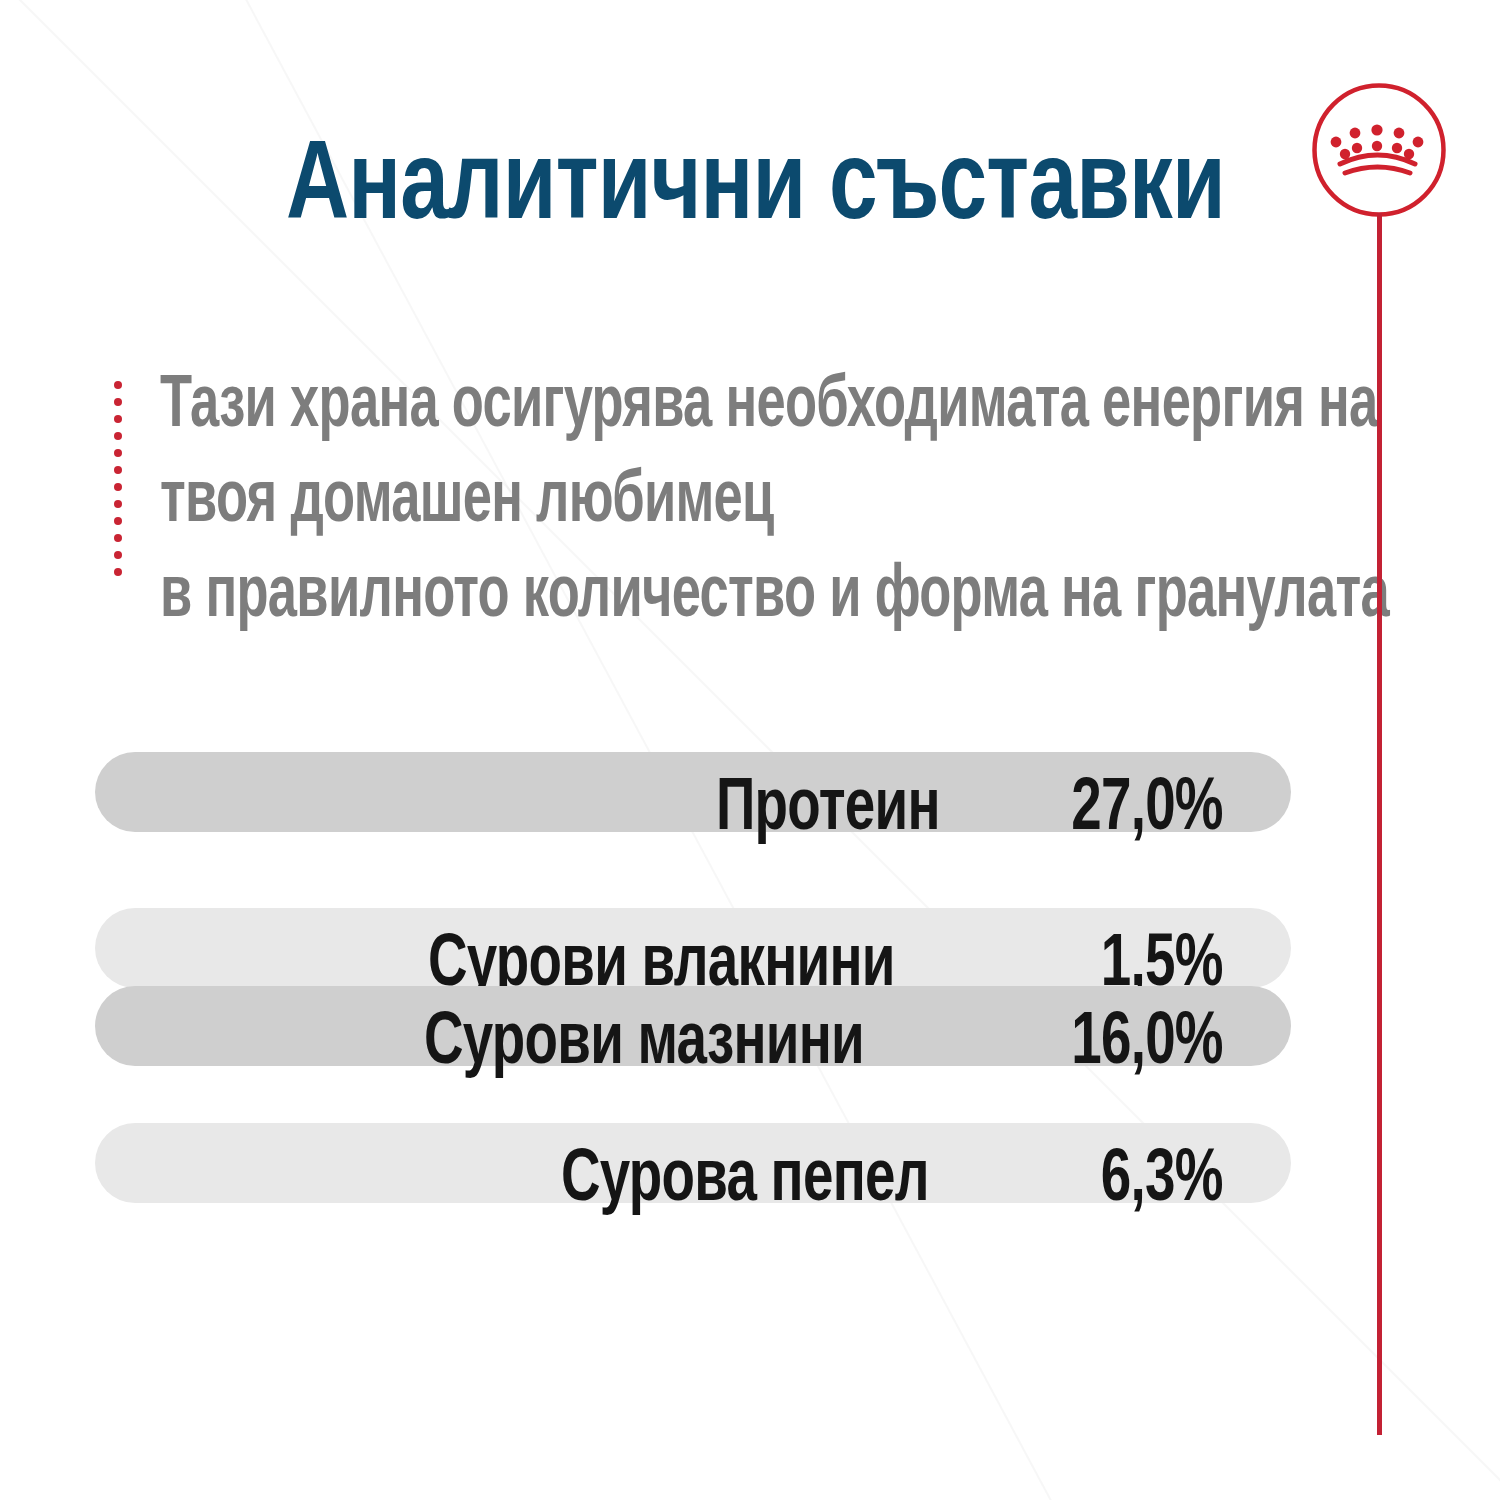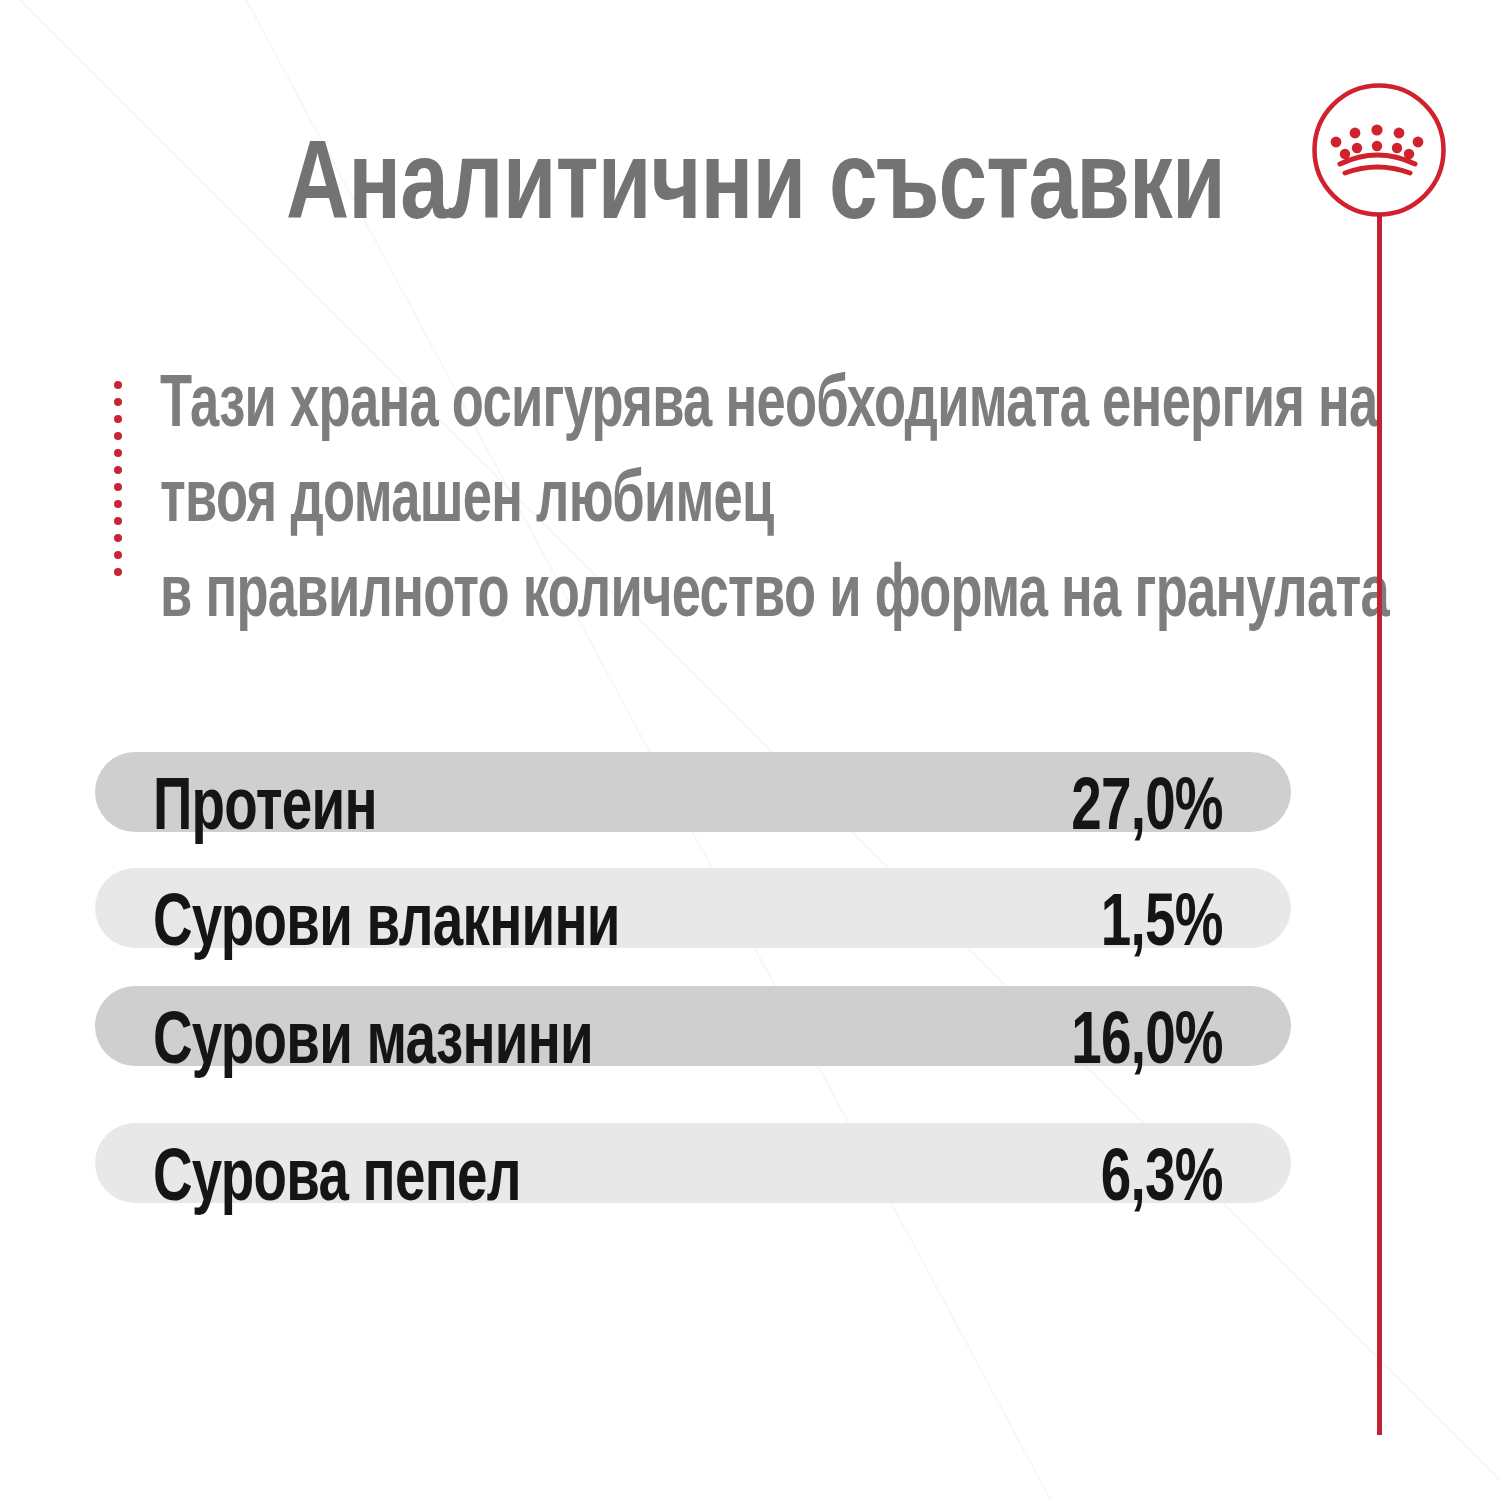--- a/index.html
+++ b/index.html
@@ -16,21 +16,21 @@
   .diag-b{width:1705px;left:-204px;top:749px;transform:rotate(61.8deg);}
 
   
   .cx{display:inline-block;white-space:nowrap;transform:scaleX(0.76);transform-origin:left center;}
   .cx-r{display:inline-block;white-space:nowrap;transform:scaleX(0.76);transform-origin:right center;}
 
   .title{
     position:absolute;left:286px;top:124px;
     margin:0;
     font-size:112px;line-height:112px;font-weight:bold;
-    color:#737373;letter-spacing:-1px;
+    color:#0c4a6e;letter-spacing:-1px;
   }
   .title .cx{transform:scaleX(0.78);}
 
   .dotline{
     position:absolute;left:114px;top:381px;
     display:flex;flex-direction:column;gap:9px;
   }
   .dotline i{width:8px;height:8px;border-radius:50%;background:#c92433;}
 
   .desc{
@@ -47,29 +47,29 @@
     font-size:33px;line-height:40px;
     letter-spacing:20px;
     color:rgba(135,135,135,0.55);
     z-index:5;white-space:nowrap;
   }
 
   .rows{position:absolute;left:95px;top:0;width:1196px;}
   .row{
     position:absolute;left:0;width:1196px;height:80px;
     border-radius:40px;
-    display:flex;justify-content:space-between;
+    display:flex;justify-content:flex-end;
     padding:0 68px 0 58px;box-sizing:border-box;
     font-size:74px;line-height:104px;font-weight:bold;
     color:#151515;letter-spacing:-1px;
   }
   .row-dark{background:#cfcfcf;}
   .row-light{background:#e8e8e8;}
   .row-0{top:752px;}
-  .row-1{top:868px;}
+  .row-1{top:908px;}
   .row-2{top:986px;}
   .row-3{top:1123px;}
   .row .cx{transform:scaleX(0.74);}
   .row .cx-r{transform:scaleX(0.74);}
 
   .logo{position:absolute;left:1309px;top:80px;width:140px;height:140px;}
   .stem{position:absolute;left:1377px;top:213px;width:4.5px;height:1222px;background:#c32134;}
 </style>
 </head>
 <body>

